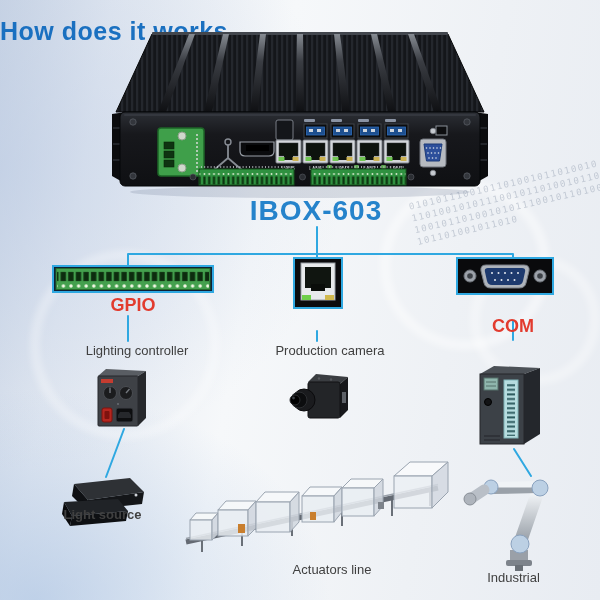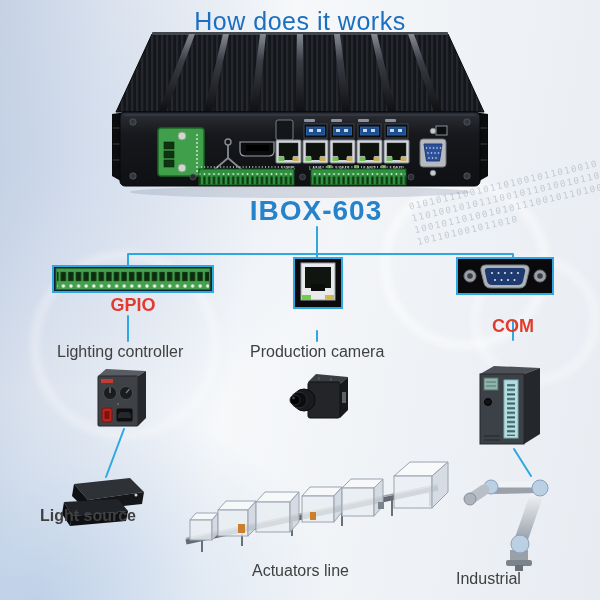--- a/index.html
+++ b/index.html
@@ -13,29 +13,29 @@
   }
   .abs{position:absolute;}
   .deco-circle{position:absolute;border-radius:50%;border:10px solid rgba(255,255,255,.45);filter:blur(3px);}
   .binary{
     position:absolute;left:415px;top:178px;width:195px;height:86px;overflow:hidden;
     transform:rotate(-13deg);color:rgba(112,126,150,.34);
     font-family:"DejaVu Sans Mono",monospace;font-size:9px;line-height:12px;letter-spacing:1.5px;
     word-break:break-all;
   }
   .title{
-    position:absolute;left:0;top:7px;width:600px;text-align:center;
-    font-size:25px;font-weight:normal;color:#1a70c0;letter-spacing:.5px;
+    position:absolute;left:0;top:17px;width:600px;
+    font-size:25px;font-weight:bold;color:#1a70c0;letter-spacing:.5px;
   }
   .ibox-label{
     position:absolute;left:0;top:195px;width:632px;text-align:center;
     font-size:28px;font-weight:bold;color:#2583cb;letter-spacing:1px;
   }
   .port-label{position:absolute;text-align:center;font-size:18px;font-weight:bold;color:#e23b2e;}
-  .dev-label{position:absolute;text-align:left;font-size:16px;color:#404040;}
+  .dev-label{position:absolute;text-align:center;font-size:13px;color:#404040;}
   svg{display:block;}
 </style>
 </head>
 <body>
 
 <div class="stage">
 
   <div class="deco-circle" style="left:380px;top:180px;width:150px;height:150px;"></div>
   <div class="deco-circle" style="left:470px;top:255px;width:110px;height:110px;border-color:rgba(255,255,255,.35);"></div>
   <div class="deco-circle" style="left:30px;top:250px;width:170px;height:170px;border-color:rgba(255,255,255,.3);"></div>

